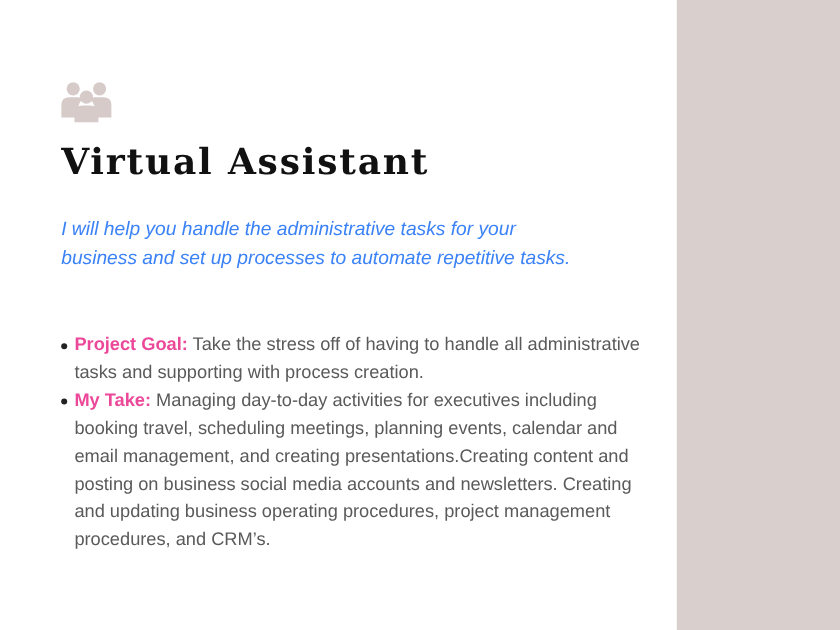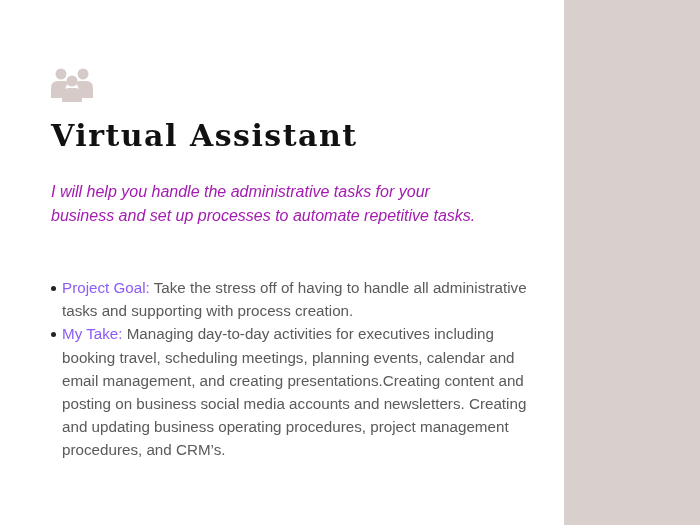--- a/index.html
+++ b/index.html
@@ -46,21 +46,21 @@
     .intro {
       position: absolute;
       left: 51px;
       top: 180px;
       width: 430px;
       margin: 0;
       font-family: "Liberation Sans", sans-serif;
       font-style: italic;
       font-size: 16px;
       line-height: 24px;
-      color: #a21caf;
+      color: #3b82f6;
       font-weight: 300;
     }
     .bullets {
       position: absolute;
       left: 51px;
       top: 276px;
       width: 490px;
       margin: 0;
       padding: 0;
       list-style: none;
@@ -76,21 +76,22 @@
     .bullets li .dot {
       position: absolute;
       left: 0;
       top: 10px;
       width: 5px;
       height: 5px;
       border-radius: 50%;
       background: #222222;
     }
     .bullets .label {
-      color: #8b5cf6;
+      color: #ec4899;
+      font-weight: bold;
     }
   </style>
 </head>
 <body>
 
 <div class="page">
 
   <div class="icon">
     <svg width="42" height="34" viewBox="0 0 42 34">
       <g fill="#d6cbc9">

